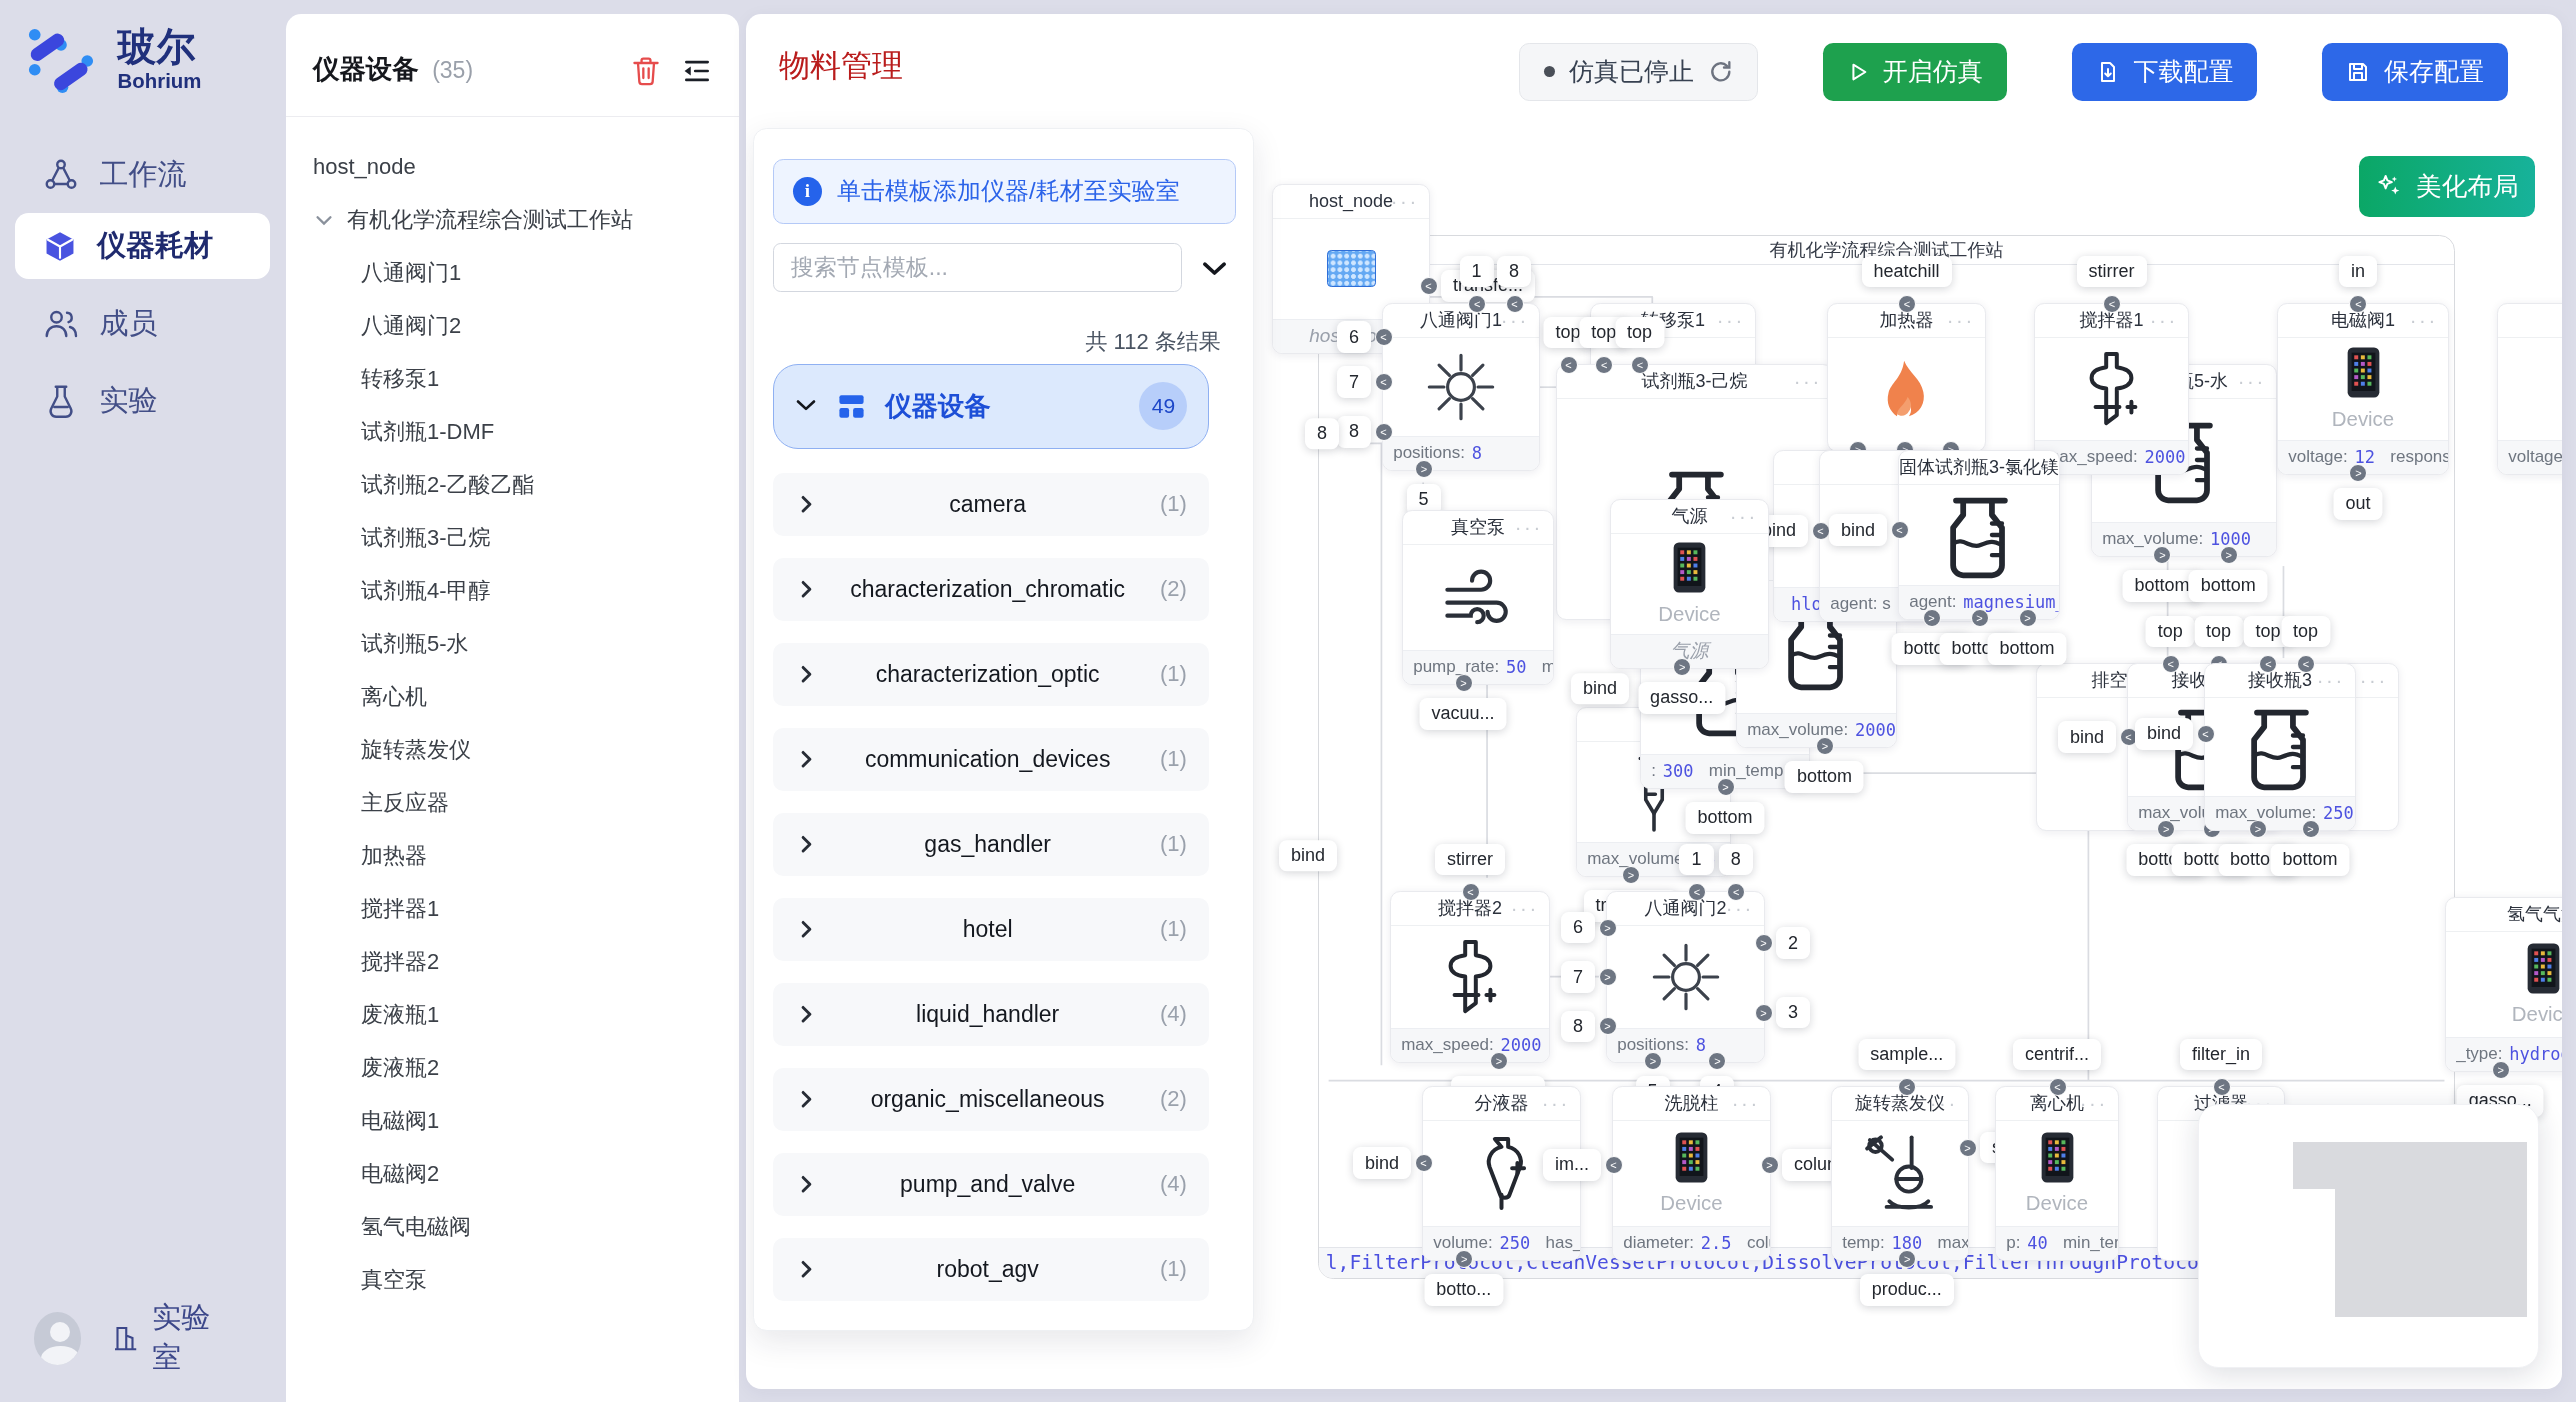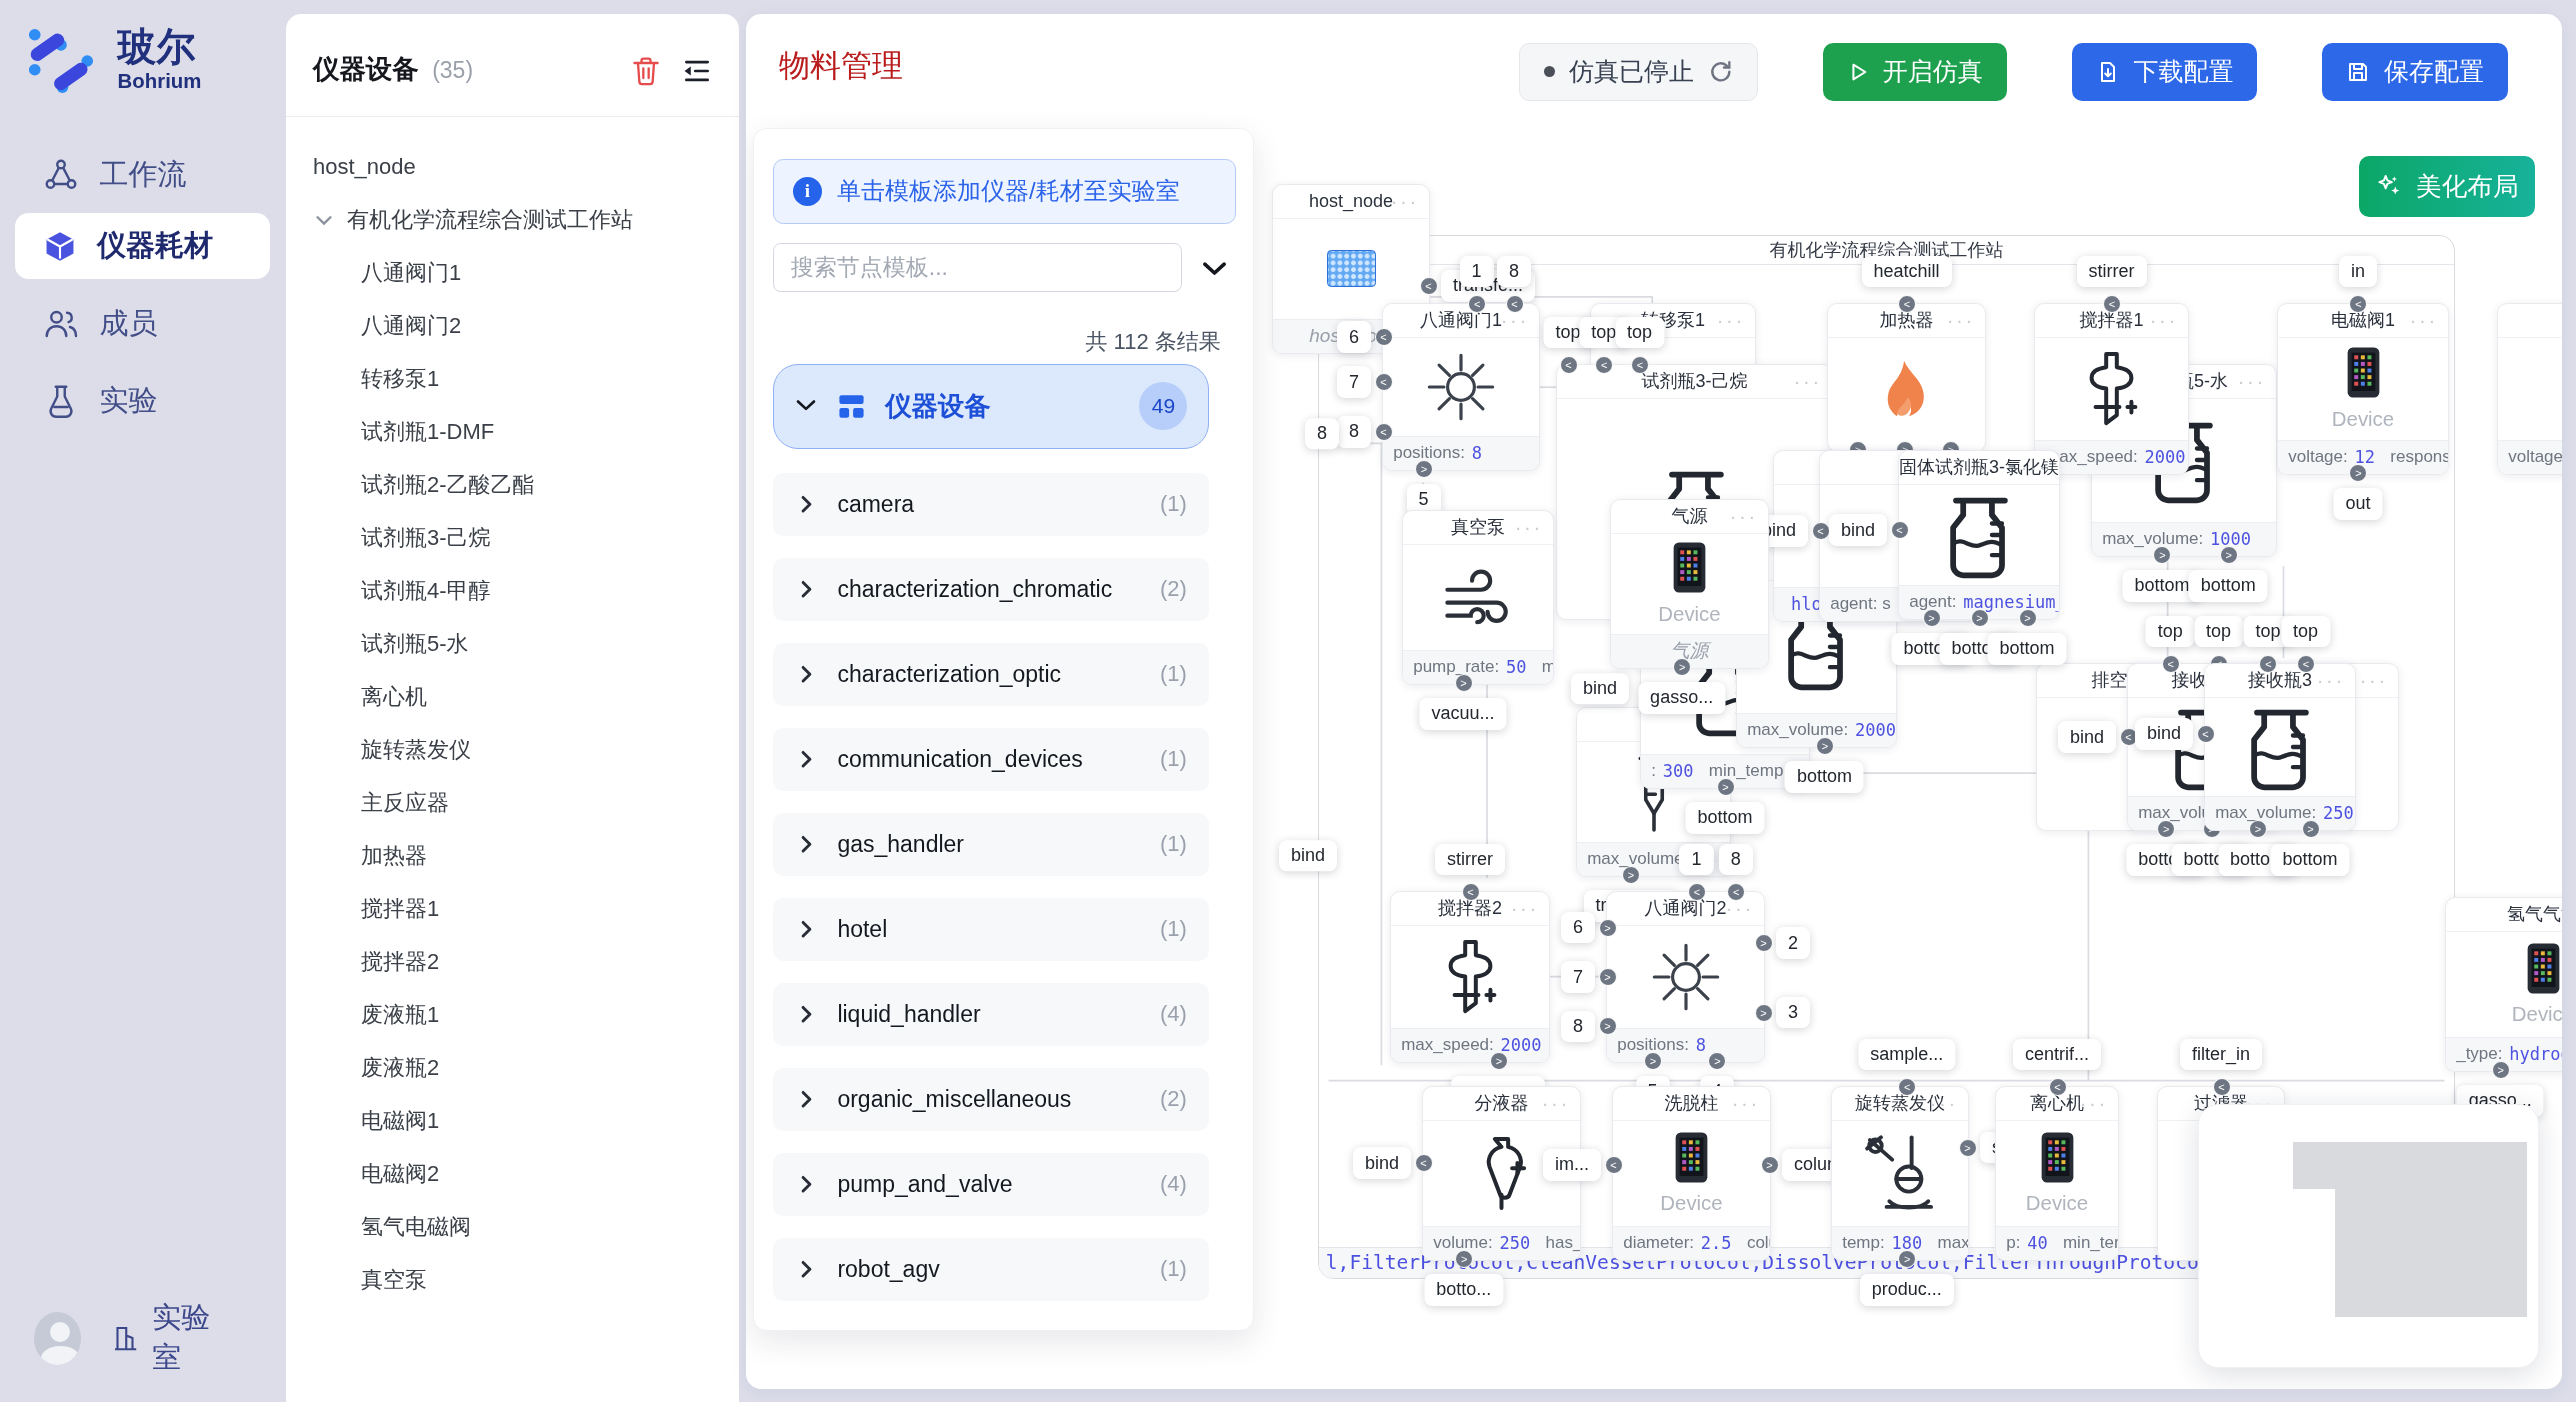--- a/index.html
+++ b/index.html
@@ -111,21 +111,21 @@
   .tpl-cat { position:absolute; left:19px; top:235px; width:436px; height:85px; background:#dce9fd;
     border:1.7px solid #8fb0f2; border-radius:25px; display:flex; align-items:center; gap:19px;
     padding:0 20.4px; cursor:pointer; }
   .tpl-cat-label { font-size:26.4px; font-weight:bold; color:#1d4fd7; flex:1; }
   .tpl-badge { width:48px; height:48px; border-radius:50%; background:#b7cefa; color:#1c46c8;
     font-size:21px; display:flex; align-items:center; justify-content:center; }
   .tpl-items { position:absolute; left:19px; top:344px; width:436px; display:flex;
     flex-direction:column; gap:22px; }
   .tpl-item { height:63px; background:#f7f8fa; border-radius:10.2px; display:flex; align-items:center;
     gap:22px; padding:0 22px 0 25.6px; cursor:pointer; }
-  .tpl-item-label { font-size:23px; color:#14181f; flex:1; white-space:nowrap; overflow:hidden; }
+  .tpl-item-label { font-size:23px; color:#14181f; flex:1; white-space:nowrap; overflow:hidden;text-align:center; }
   .tpl-item-count { font-size:22px; color:#9aa1ac; }
 </style>
 </head>
 <body>
 
 <div class="sidebar">
   <div class="logo">
     <svg width="70" height="70" viewBox="0 0 48 48">
       <circle cx="6" cy="6" r="4" fill="#2f8df4"></circle>
         <circle cx="24" cy="13" r="4" fill="#2f8df4"></circle>

